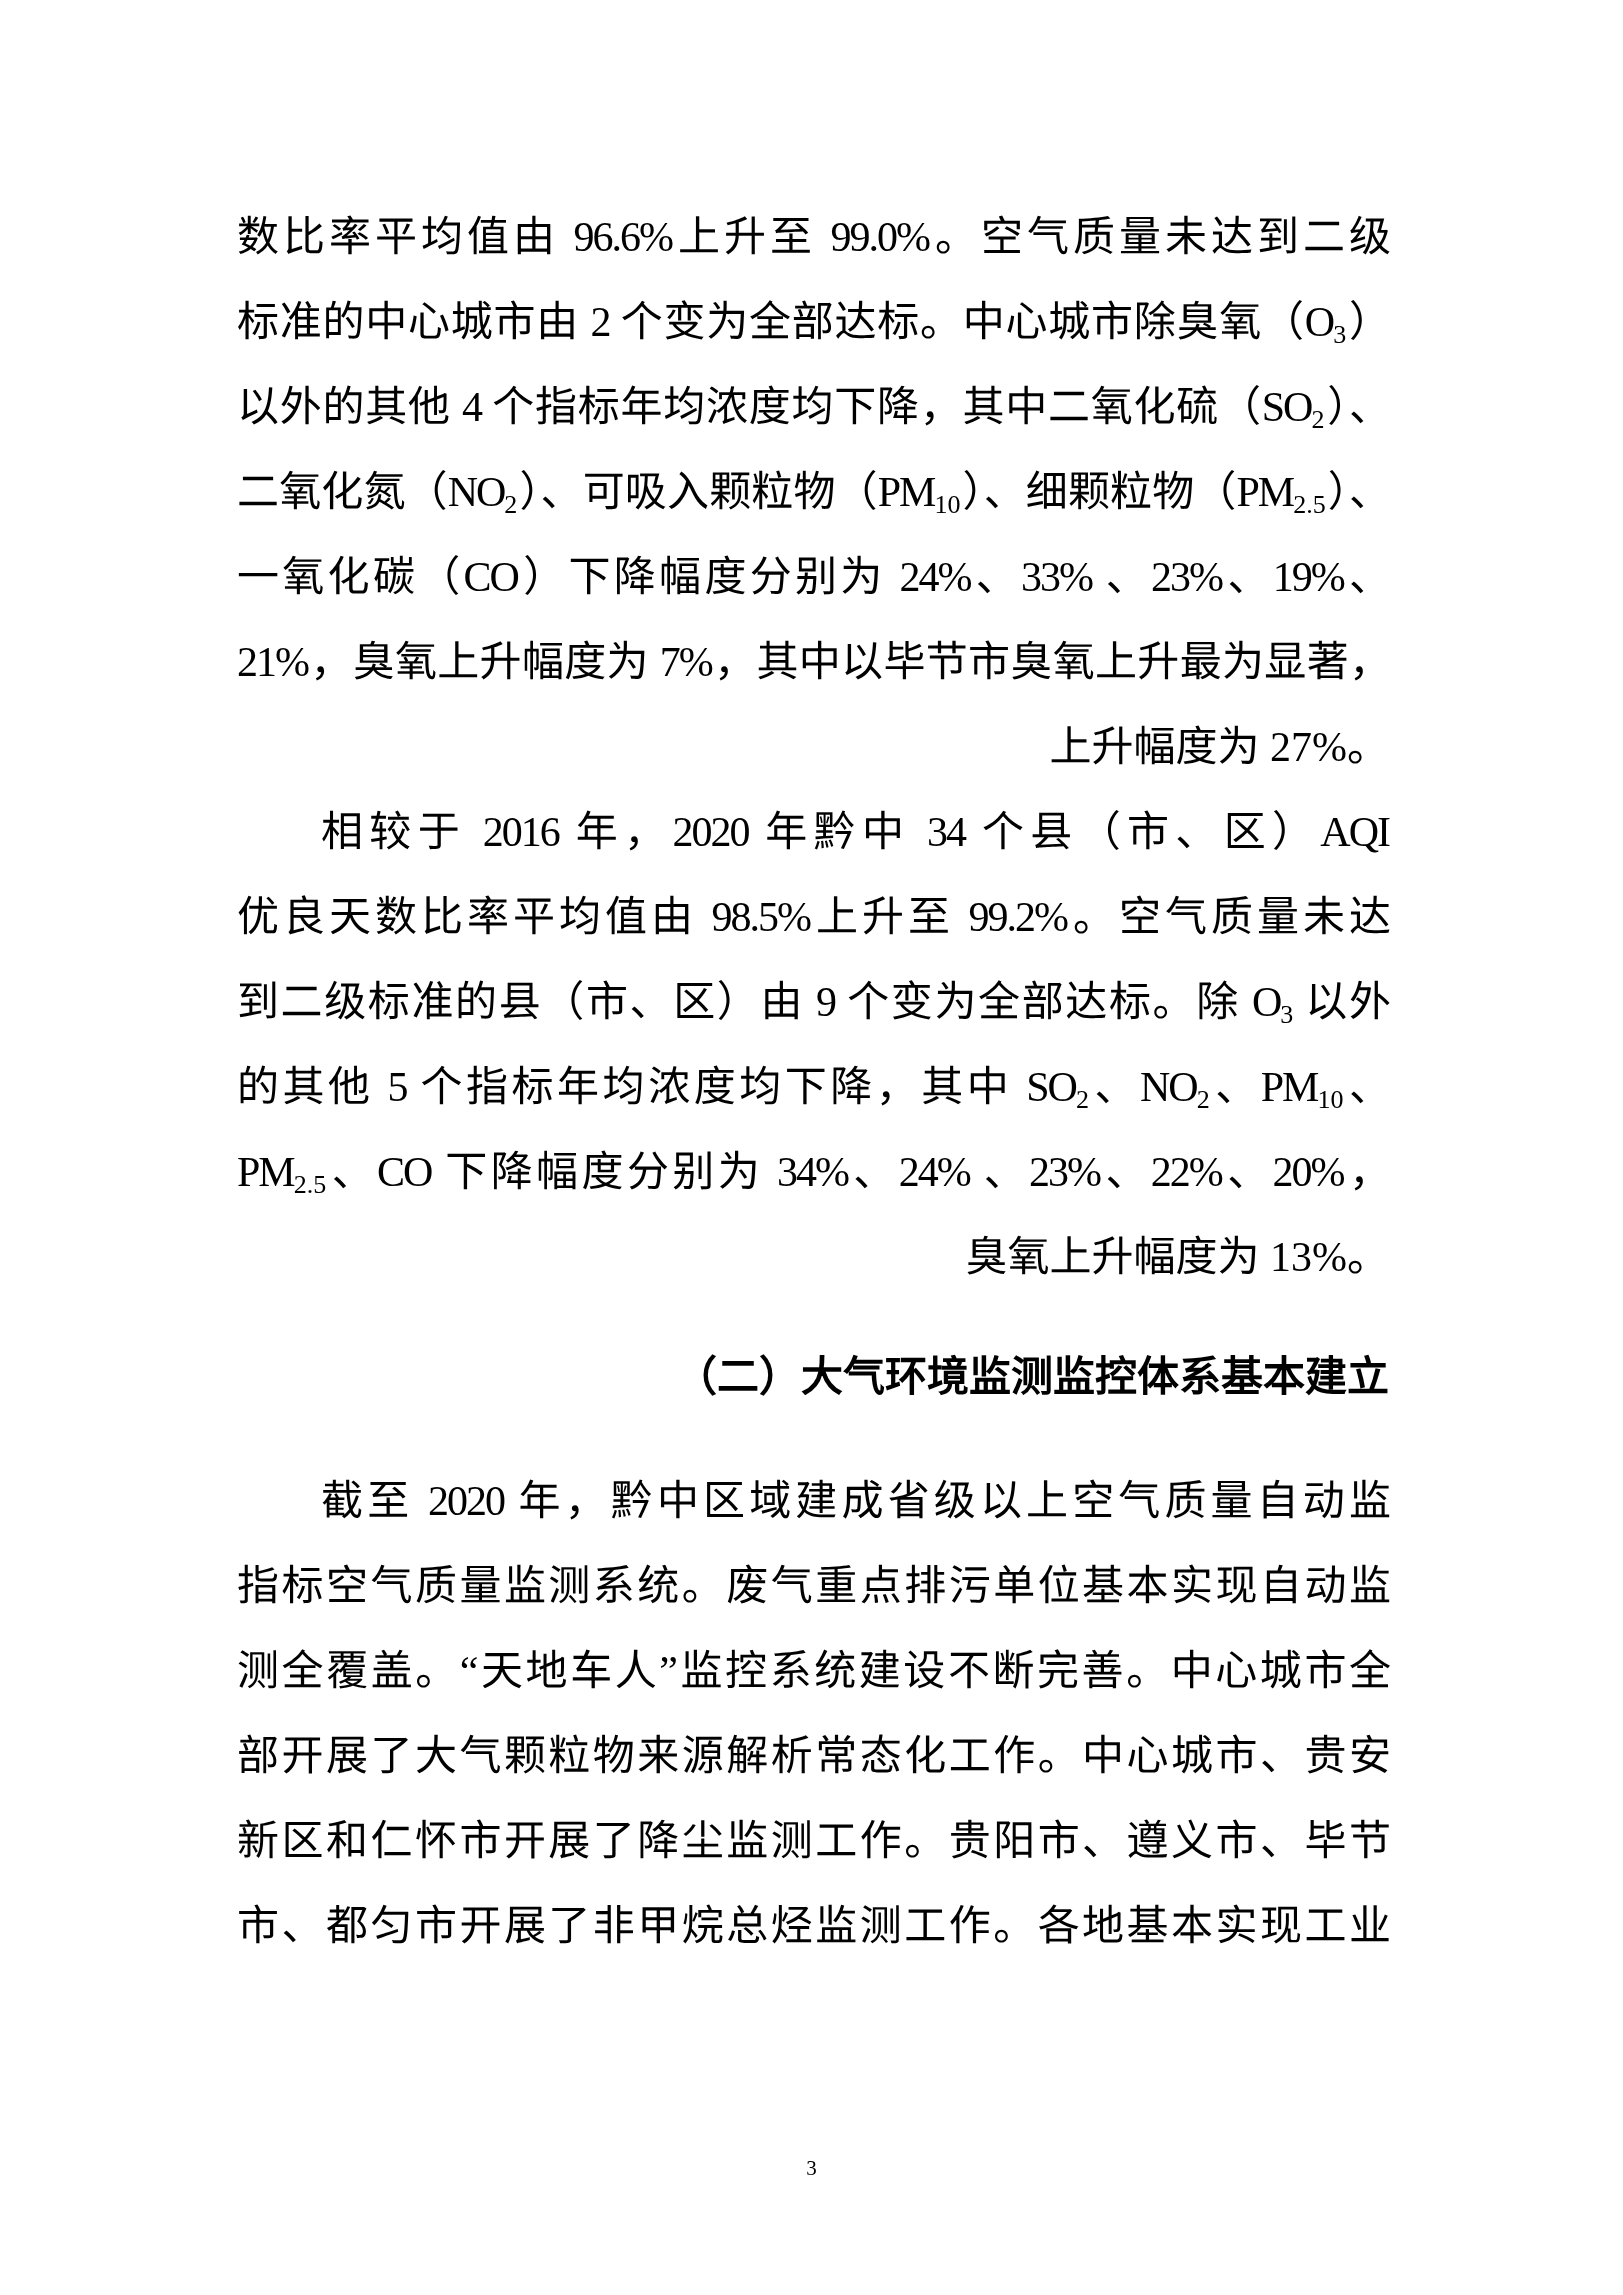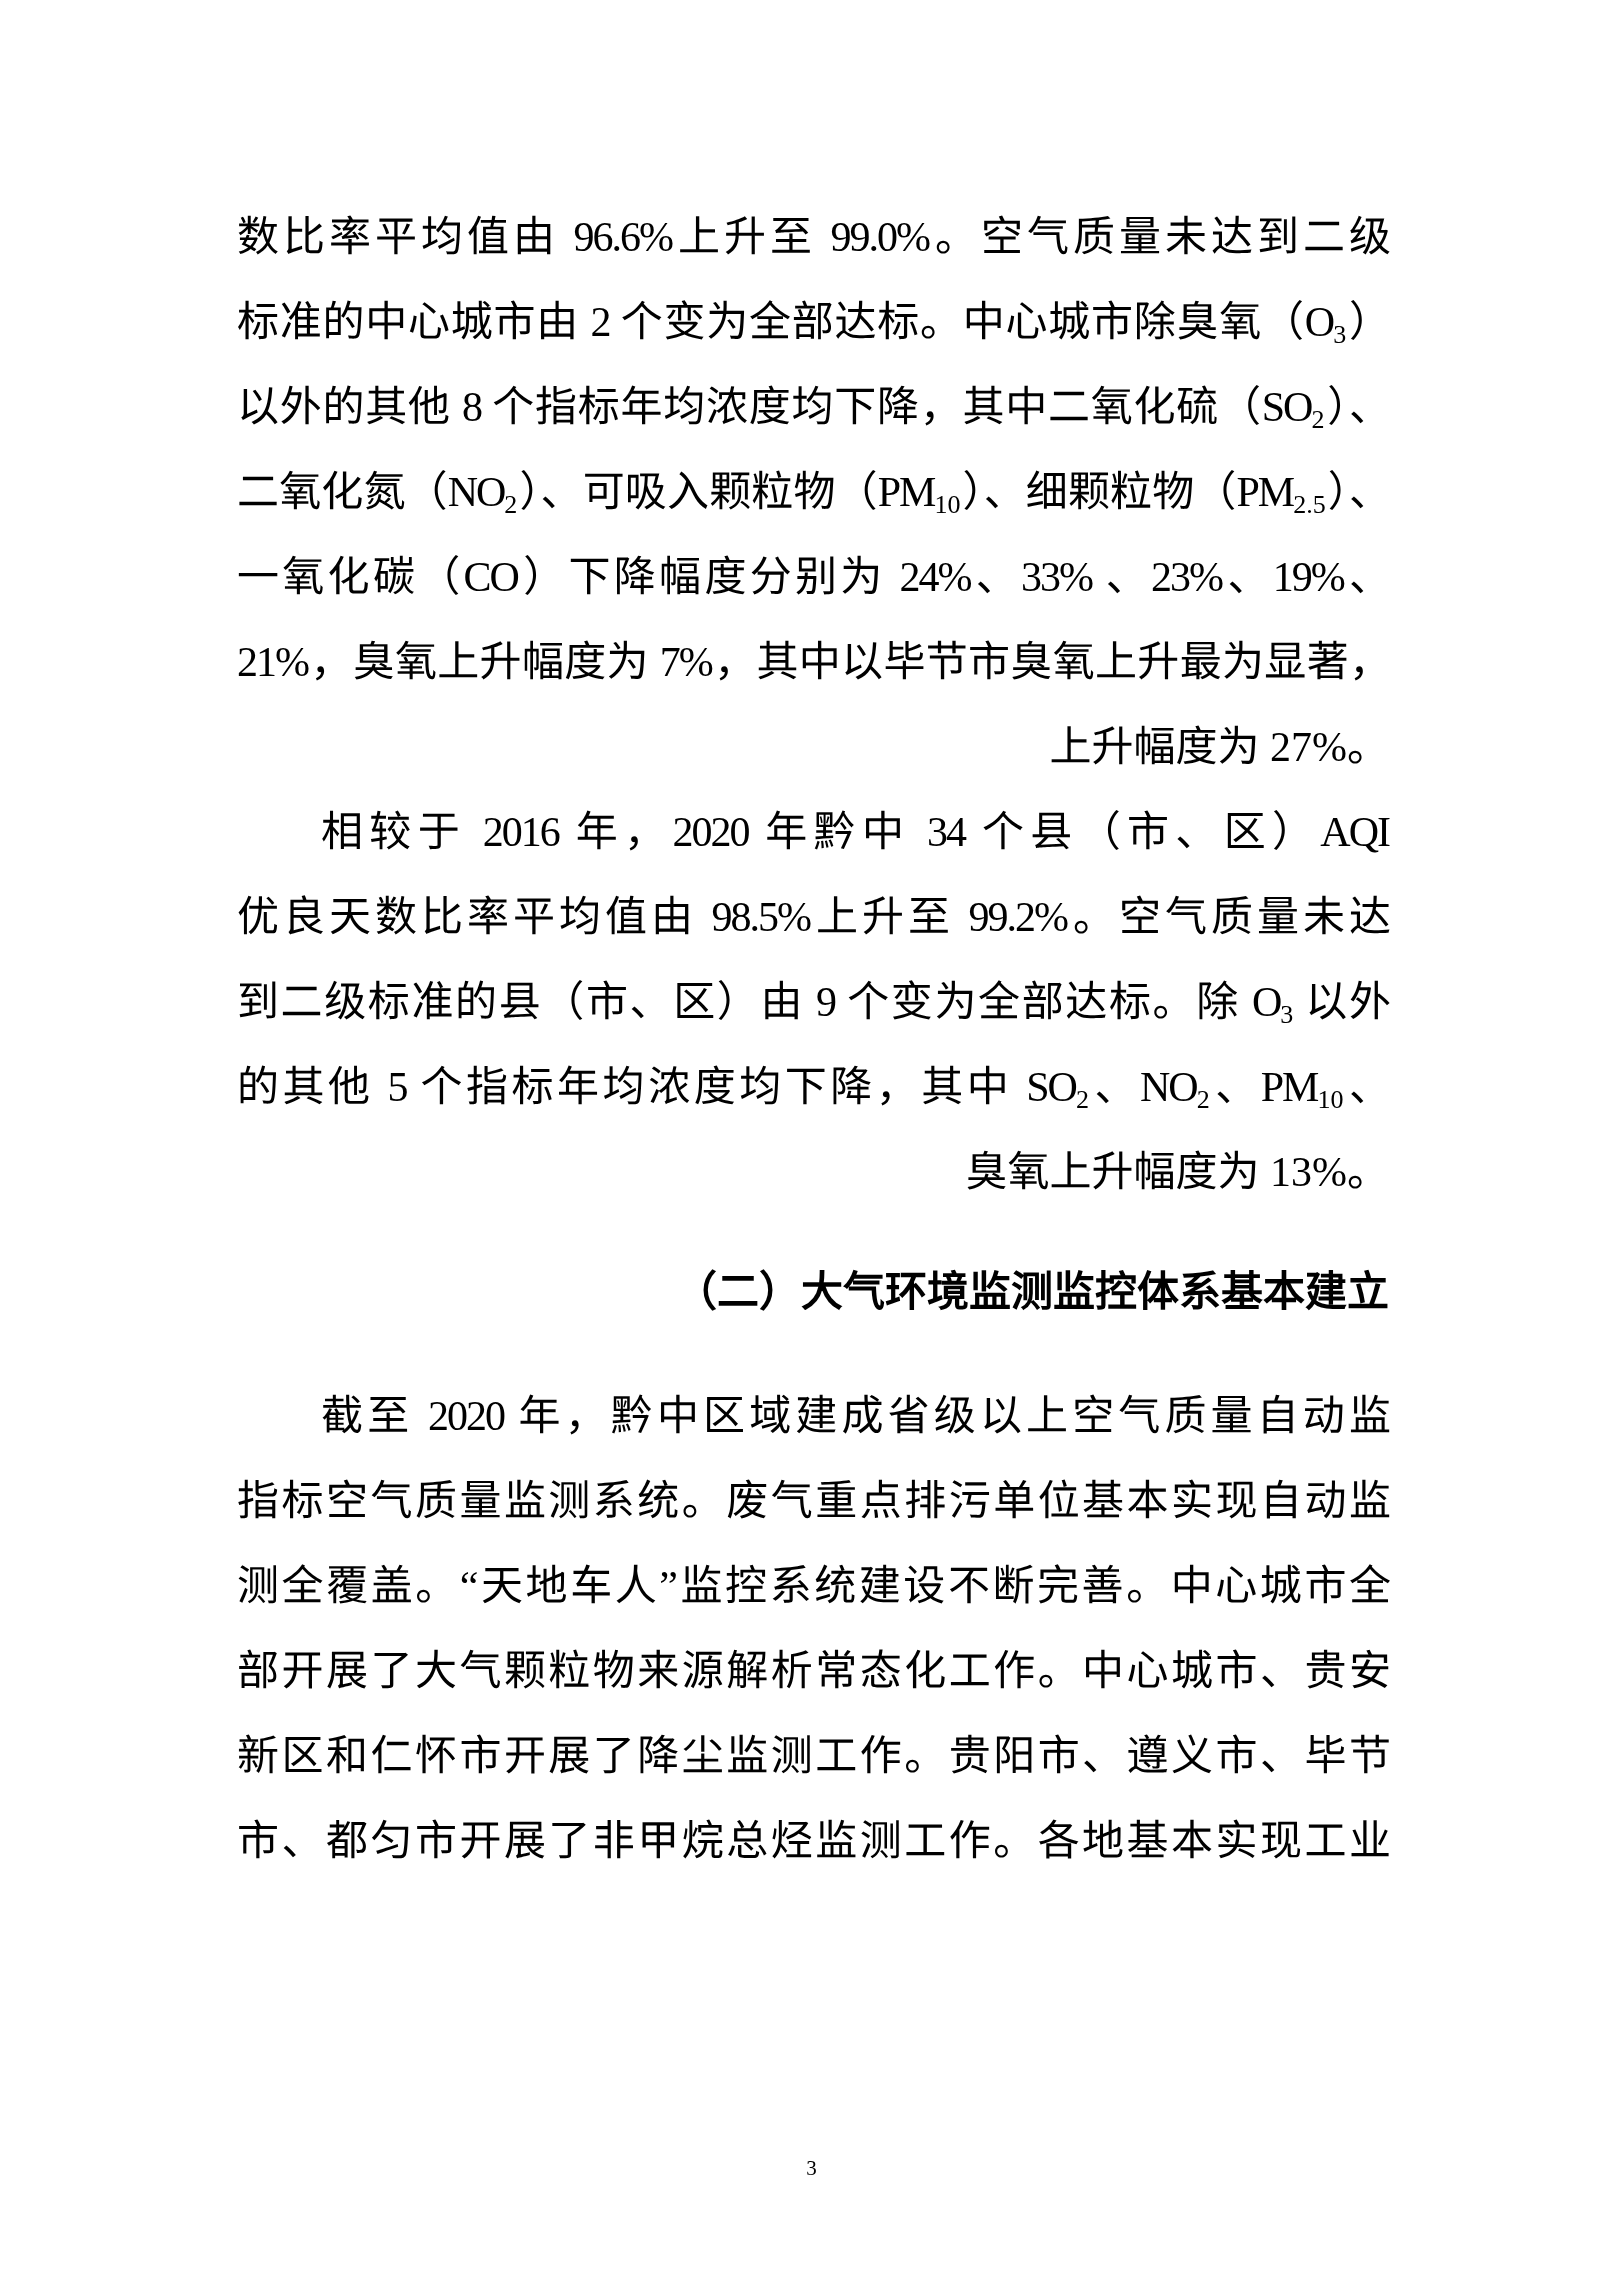--- a/index.html
+++ b/index.html
@@ -64,29 +64,30 @@
     line-height: 26px;
   }
 </style>
 </head>
 <body>
 
 <div class="page">
   <div class="content" id="content">
       <div class="line justify"><span>数比率平均值由 96.6%上升至 99.0%。空气质量未达到二级</span></div>
       <div class="line justify"><span>标准的中心城市由 2 个变为全部达标。中心城市除臭氧（O</span><span class="sub">3</span><span>）</span></div>
-      <div class="line justify"><span>以外的其他 8 个指标年均浓度均下降，其中二氧化硫（SO</span><span class="sub">2</span><span>）、</span></div>
+      <div class="line justify"><span>以外的其他 4 个指标年均浓度均下降，其中二氧化硫（SO</span><span class="sub">2</span><span>）、</span></div>
       <div class="line justify"><span>二氧化氮（NO</span><span class="sub">2</span><span>）、可吸入颗粒物（PM</span><span class="sub">10</span><span>）、细颗粒物（PM</span><span class="sub">2.5</span><span>）、</span></div>
       <div class="line justify"><span>一氧化碳（CO）下降幅度分别为 24%、33% 、23%、19%、</span></div>
       <div class="line justify"><span>21%，臭氧上升幅度为 7%，其中以毕节市臭氧上升最为显著，</span></div>
       <div class="line"><span>上升幅度为 27%。</span></div>
       <div class="line justify indent"><span>相较于 2016 年，2020 年黔中 34 个县（市、区）AQI</span></div>
       <div class="line justify"><span>优良天数比率平均值由 98.5%上升至 99.2%。空气质量未达</span></div>
       <div class="line justify"><span>到二级标准的县（市、区）由 9 个变为全部达标。除 O</span><span class="sub">3</span><span> 以外</span></div>
       <div class="line justify"><span>的其他 5 个指标年均浓度均下降，其中 SO</span><span class="sub">2</span><span>、NO</span><span class="sub">2</span><span>、PM</span><span class="sub">10</span><span>、</span></div>
+      <div class="line justify"><span>PM</span><span class="sub">2.5</span><span>、CO 下降幅度分别为 34%、24% 、23%、22%、20%，</span></div>
       <div class="line"><span>臭氧上升幅度为 13%。</span></div>
       <div class="line heading"><span>（二）大气环境监测监控体系基本建立</span></div>
       <div class="line justify indent"><span>截至 2020 年，黔中区域建成省级以上空气质量自动监</span></div>
       <div class="line justify"><span>指标空气质量监测系统。废气重点排污单位基本实现自动监</span></div>
       <div class="line justify"><span>测全覆盖。“天地车人”监控系统建设不断完善。中心城市全</span></div>
       <div class="line justify"><span>部开展了大气颗粒物来源解析常态化工作。中心城市、贵安</span></div>
       <div class="line justify"><span>新区和仁怀市开展了降尘监测工作。贵阳市、遵义市、毕节</span></div>
       <div class="line justify"><span>市、都匀市开展了非甲烷总烃监测工作。各地基本实现工业</span></div>
     </div>
   <div class="footer">

